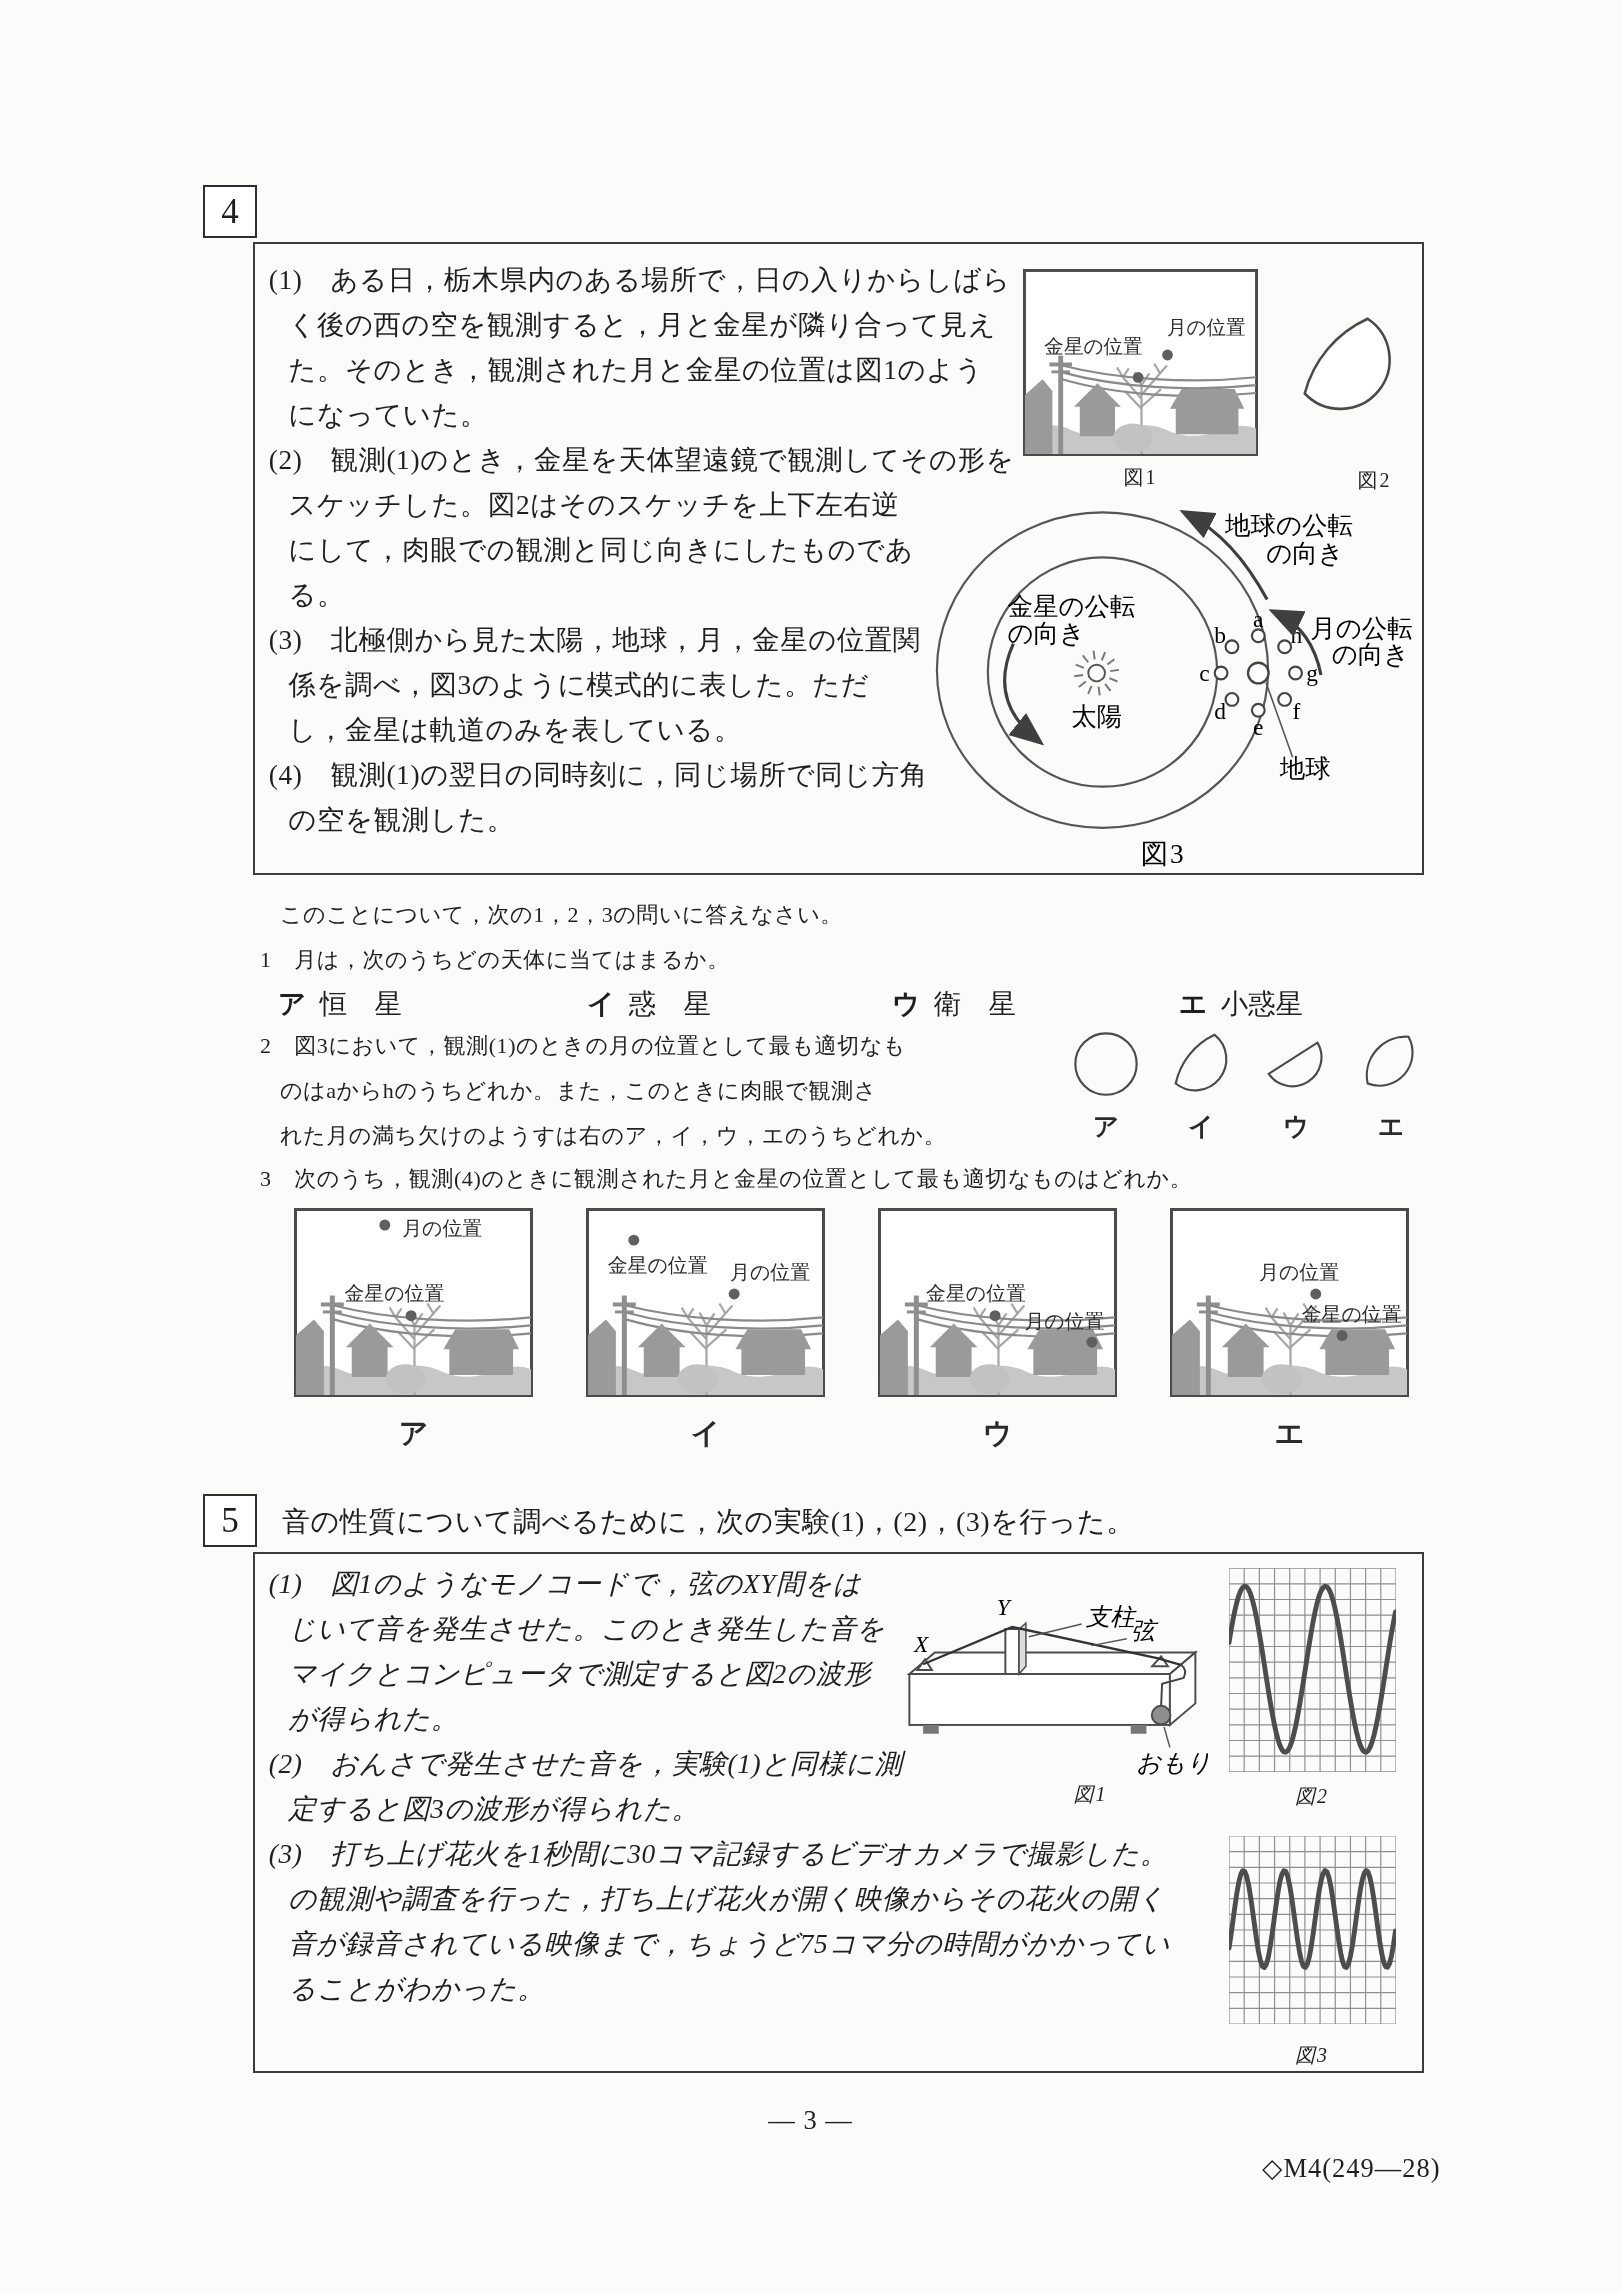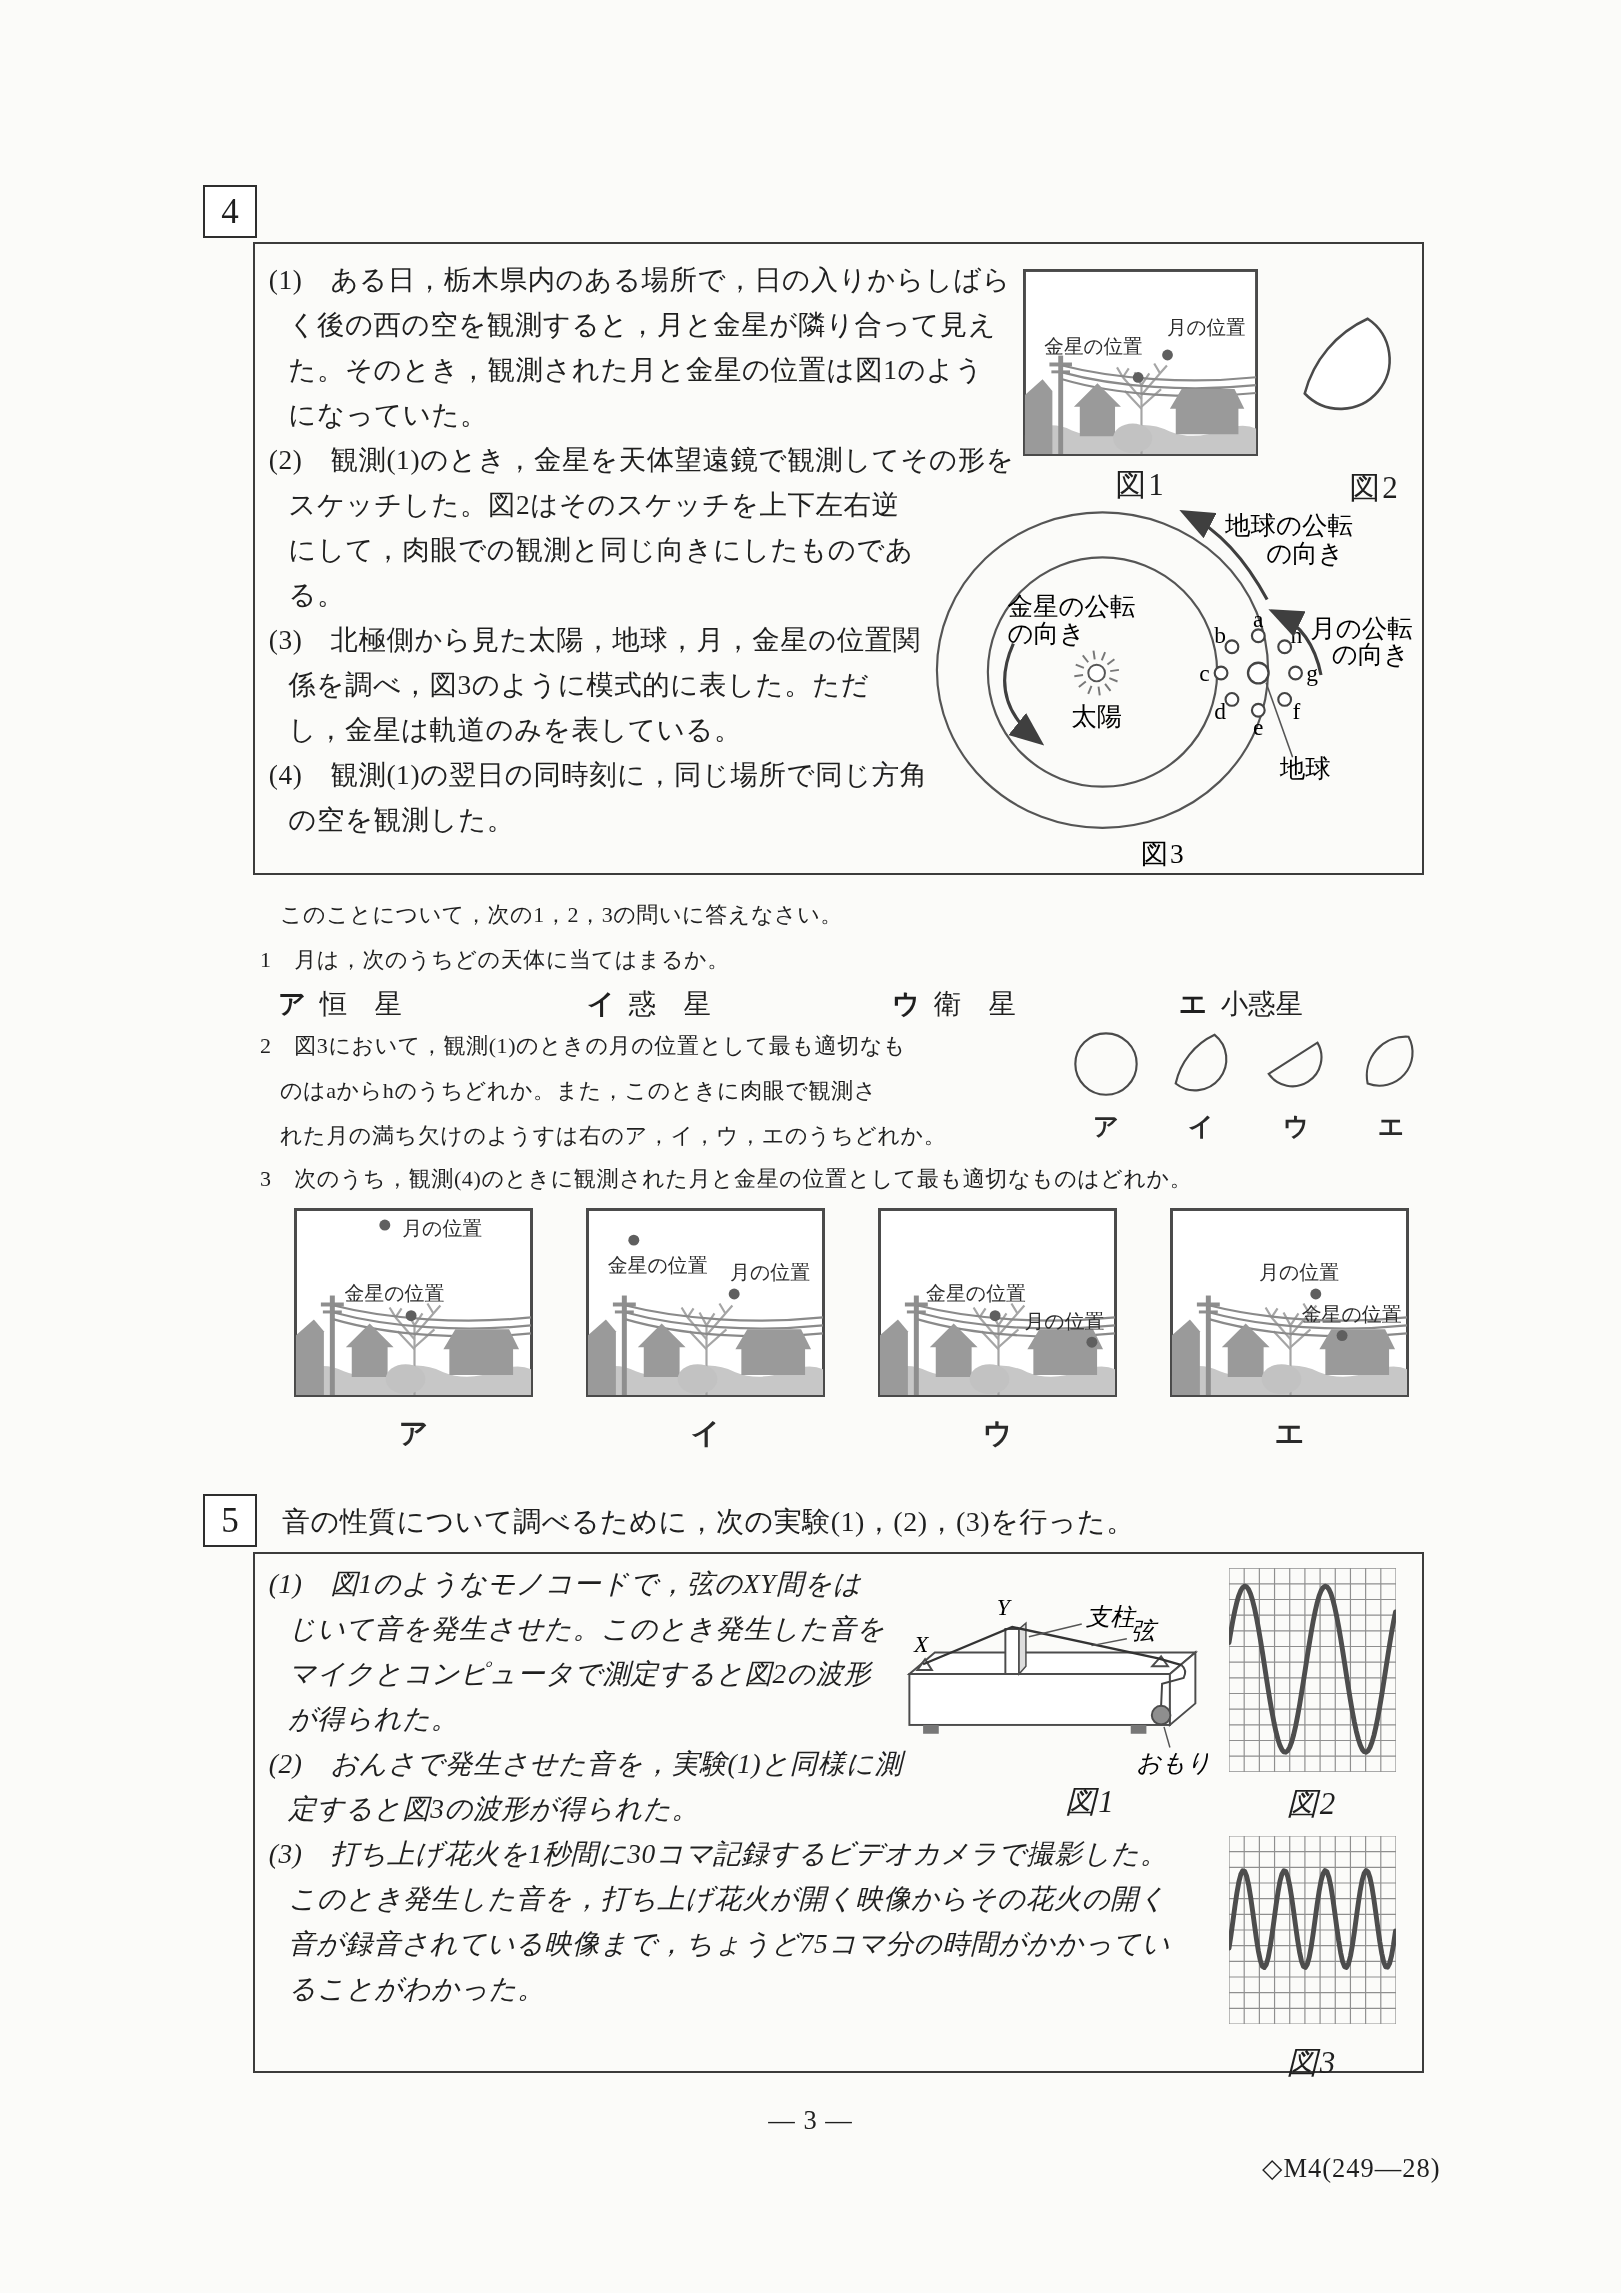--- a/index.html
+++ b/index.html
@@ -5,21 +5,21 @@
   html,body{margin:0;padding:0;background:#e8e8e6;}
   .page{position:relative;width:1621px;height:2294px;background:#fbfbf9;margin:0 auto;
         font-family:"Liberation Serif","DejaVu Serif",serif;color:#1f1f1f;overflow:hidden;}
   .abs{position:absolute;}
   .numbox{width:50px;height:49px;border:2.5px solid #2e2e2e;background:#fff;
           display:flex;align-items:center;justify-content:center;font-size:35px;}
   .qtitle{font-size:28px;white-space:nowrap;letter-spacing:0.5px;}
   .qbox{border:2.9px solid #3c3c3c;}
   .p-lines{font-size:27.4px;line-height:45px;letter-spacing:0.6px;white-space:nowrap;}
   .p-lines .ind{padding-left:19.6px;}
-  .caption{font-size:31px;text-align:center;letter-spacing:2px;}
+  .caption{font-size:20px;text-align:center;letter-spacing:2px;}
   .tline{font-size:22px;white-space:nowrap;letter-spacing:0.6px;}
   .kana{font-family:"Liberation Sans","DejaVu Sans",sans-serif;font-weight:bold;}
   .optxt{margin-left:13.7px;}
   .opt{font-size:27.4px;white-space:nowrap;}
   .phase-label,.panel-label{font-family:"Liberation Sans","DejaVu Sans",sans-serif;
         font-weight:bold;text-align:center;color:#2a2a2a;}
   .phase-label{font-size:25.5px;}
   .panel-label{font-size:29px;}
   .footer{font-size:26.5px;letter-spacing:1px;white-space:nowrap;}
   svg text{font-family:"Liberation Serif","DejaVu Serif",serif;}
@@ -269,21 +269,21 @@
 
   <div class="abs qbox" style="left:253px;top:1552px;width:1167px;height:517px;font-style:italic;">
     <div class="abs p-lines" style="left:13.7px;top:7.8px;">
         <div>(1)　図1のようなモノコードで，弦のXY間をは</div>
         <div class="ind">じいて音を発生させた。このとき発生した音を</div>
         <div class="ind">マイクとコンピュータで測定すると図2の波形</div>
         <div class="ind">が得られた。</div>
         <div>(2)　おんさで発生させた音を，実験(1)と同様に測</div>
         <div class="ind">定すると図3の波形が得られた。</div>
         <div>(3)　打ち上げ花火を1秒間に30コマ記録するビデオカメラで撮影した。</div>
-        <div class="ind">このとき発生した音を，打ち上げ花火が開く映像からその花火の開く</div>
+        <div class="ind">の観測や調査を行った，打ち上げ花火が開く映像からその花火の開く</div>
         <div class="ind">音が録音されている映像まで，ちょうど75コマ分の時間がかかってい</div>
         <div class="ind">ることがわかった。</div>
       </div>
 
     <svg class="abs" style="left:625px;top:13.7px;" width="333" height="214" viewBox="0 0 340 218">
       <polygon points="30,108 56,86 322,86 296,108" fill="#fff" stroke="#4c4c4c" stroke-width="2"></polygon>
       <rect x="30" y="108" width="266" height="52" fill="#fff" stroke="#4c4c4c" stroke-width="2"></rect>
       <polygon points="296,108 322,86 322,138 296,160" fill="#fff" stroke="#4c4c4c" stroke-width="2"></polygon>
       <rect x="44" y="160" width="16" height="9" fill="#777"></rect>
       <rect x="256" y="160" width="16" height="9" fill="#777"></rect>

